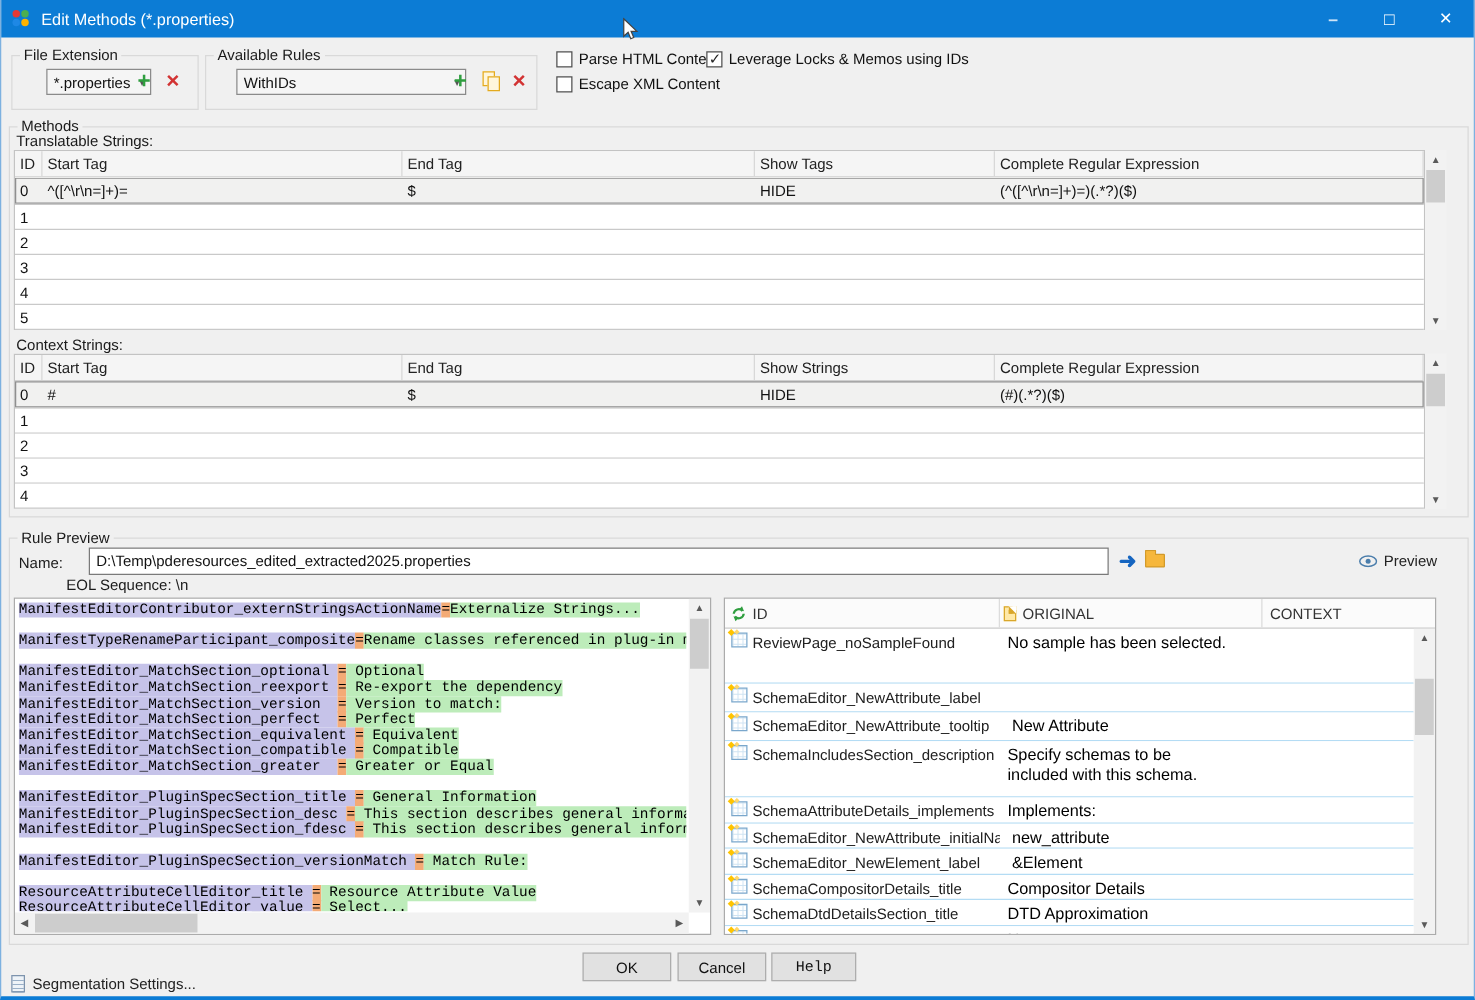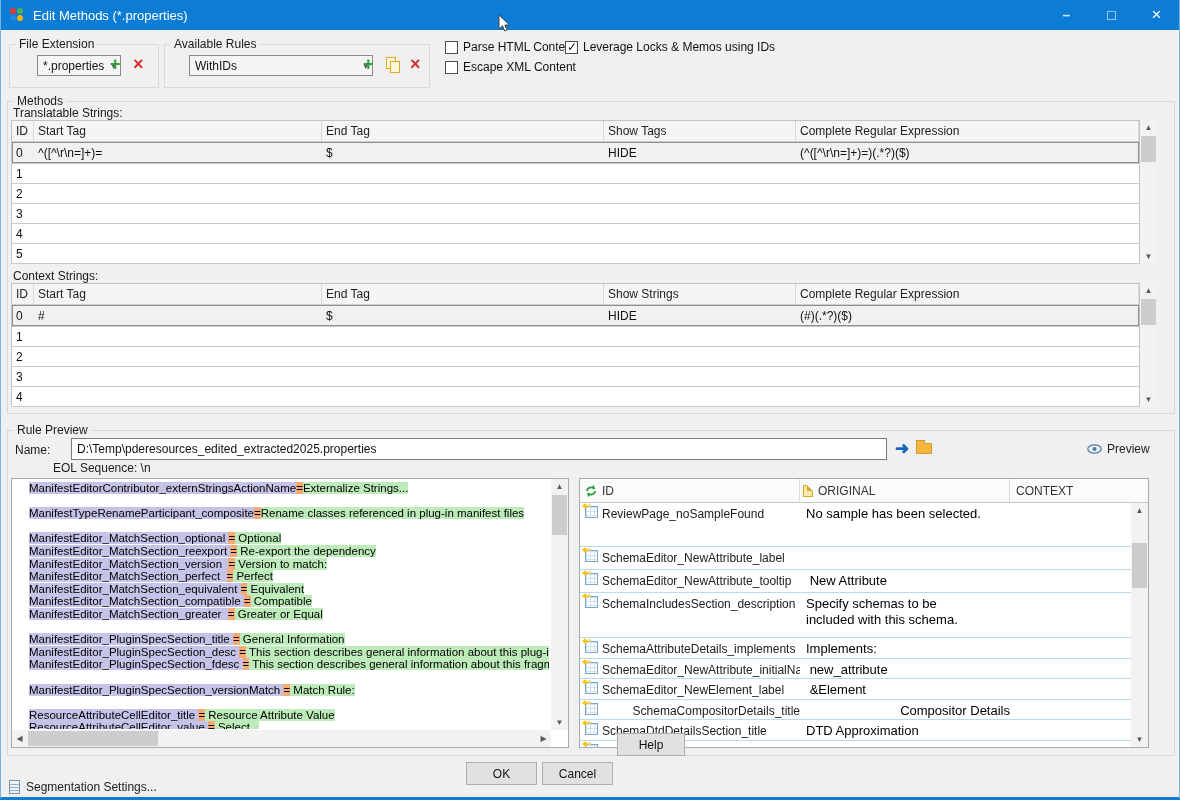--- a/index.html
+++ b/index.html
@@ -52,21 +52,21 @@
   .hsb .thumb{position:absolute;top:1px;height:15px;background:#cdcdcd;}
   
   .flabel{position:absolute;font-size:12px;color:#1a1a1a;}
   .nameinput{position:absolute;background:#fff;border:1px solid #7a7a7a;box-sizing:border-box;display:flex;align-items:center;font-size:12px;color:#111;padding-left:5px;white-space:nowrap;overflow:hidden;}
   .goarrow{position:absolute;color:#1565c0;font-size:17px;font-weight:bold;}
   .folder{position:absolute;width:16px;height:11px;background:#f6b73c;border:1px solid #d29a2a;border-radius:1px;box-sizing:border-box;}
   .folder::before{content:"";position:absolute;top:-4px;left:-1px;width:7px;height:3px;background:#f6b73c;border:1px solid #d29a2a;border-bottom:none;border-radius:1px 1px 0 0;}
   .preview{position:absolute;display:flex;align-items:center;gap:5px;font-size:12px;color:#222;}
   
   .srcpane{position:absolute;left:10px;top:478px;width:558px;height:270px;background:#fff;border:1px solid #ababab;box-sizing:border-box;overflow:hidden;}
-  .srctext{position:absolute;left:3px;top:3px;right:19px;bottom:18px;overflow:hidden;font-family:Liberation Sans, sans-serif;font-size:11.5px;line-height:12.6px;white-space:pre;color:#000;margin-left:14px;}
+  .srctext{position:absolute;left:3px;top:3px;right:19px;bottom:18px;overflow:hidden;font-family:Liberation Mono, monospace;font-size:11.5px;line-height:12.6px;white-space:pre;color:#000;}
   .sline{height:12.6px;white-space:pre;}
   .hk{background:var(--hl-k);}
   .he{background:var(--hl-e);}
   .hv{background:var(--hl-v);}
   
   .idpane{position:absolute;left:578px;top:478px;width:570px;height:270px;background:#fff;border:1px solid #ababab;box-sizing:border-box;overflow:hidden;}
   .idhead{display:flex;height:24px;background:#fbfbfb;border-bottom:1px solid #c9c9c9;box-sizing:border-box;font-size:12px;color:#333;}
   .idhead .hc{display:flex;align-items:center;box-sizing:border-box;}
   .hc.hicon{width:22px;justify-content:center;}
   .hc.hid{width:198px;border-right:1px solid #dcdcdc;}
@@ -359,21 +359,21 @@
           <span class="rctx"></span>
         </div>
         <div class="idrow" style="height: 21px;">
           <span class="ric">
             <span class="rowic"></span>
           </span>
           <span class="rid">SchemaEditor_NewElement_label</span>
           <span class="rorig"> &amp;Element</span>
           <span class="rctx"></span>
         </div>
-        <div class="idrow" style="height: 20px; text-align: right;">
+        <div class="idrow" style="height: 20px;">
           <span class="ric">
             <span class="rowic"></span>
           </span>
           <span class="rid">SchemaCompositorDetails_title</span>
           <span class="rorig">Compositor Details</span>
           <span class="rctx"></span>
         </div>
         <div class="idrow" style="height: 21px;">
           <span class="ric">
             <span class="rowic"></span>
@@ -397,15 +397,15 @@
       <span class="sa dn">▼</span>
     </div>
   </div>
 
   <div class="segbtn" style="left:8px;top:764px;">
     <span class="segic"></span>
     <span>Segmentation Settings...</span>
   </div>
   <div class="btn" style="left:465px;top:762px;width:71px;">OK</div>
   <div class="btn" style="left:541px;top:762px;width:71px;">Cancel</div>
-  <div class="btn" style="left:616px;top:733px;width:68px;">Help</div>
+  <div class="btn" style="left:616px;top:762px;width:68px;font-family:Liberation Mono, monospace;">Help</div>
 
 </div>
 
 </body></html>

